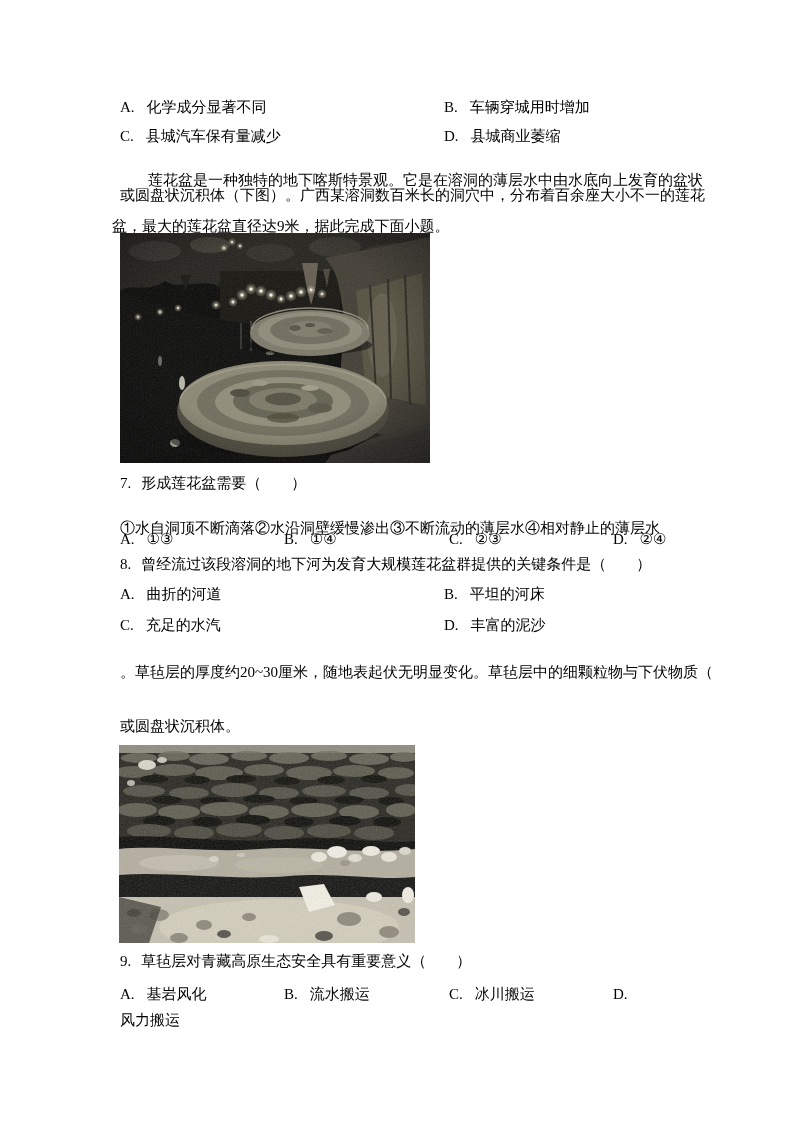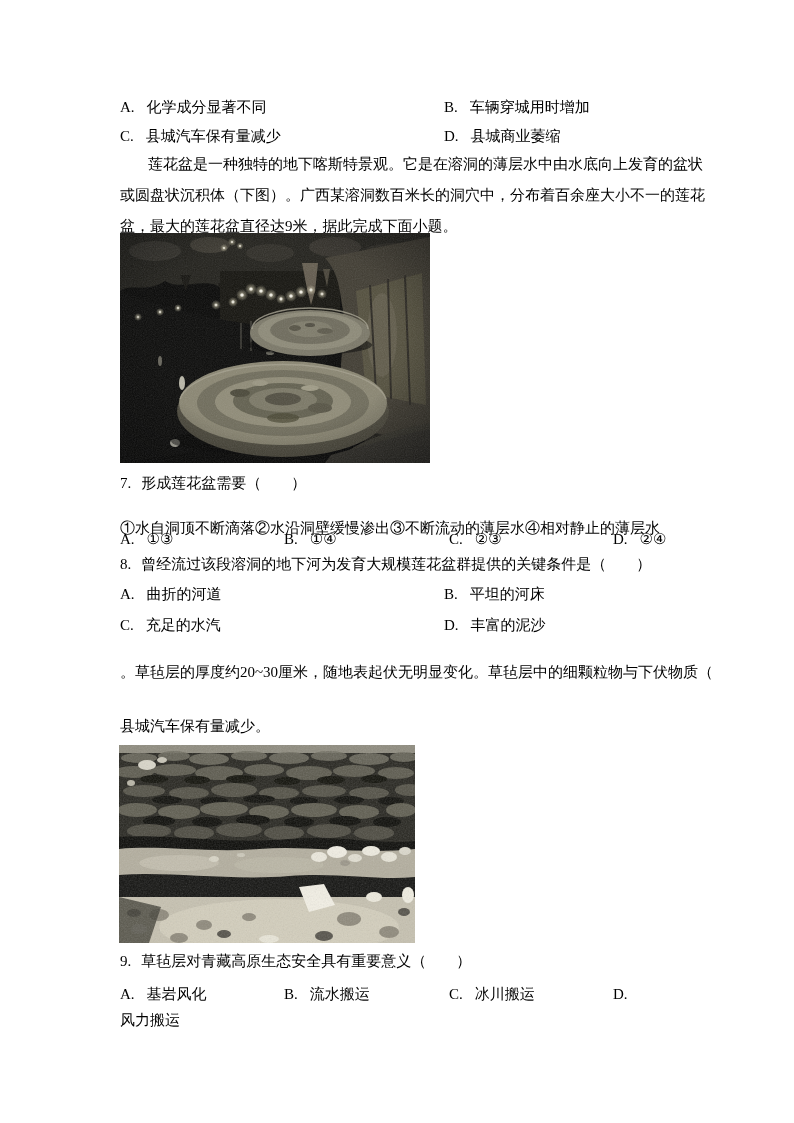--- a/index.html
+++ b/index.html
@@ -36,23 +36,23 @@
   </div>
   <div class="line opt" style="top:128px;left:120px;">
     <span class="lbl">C.</span>
     <span>县城汽车保有量减少</span>
   </div>
   <div class="line opt" style="top:128px;left:444px;">
     <span class="lbl">D.</span>
     <span>县城商业萎缩</span>
   </div>
 
-  <div class="line" style="top:156px;left:148px;font-family:Liberation Serif, serif;">莲花盆是一种独特的地下喀斯特景观。它是在溶洞的薄层水中由水底向上发育的盆状</div>
+  <div class="line" style="top:172px;left:148px;font-family:Liberation Serif, serif;">莲花盆是一种独特的地下喀斯特景观。它是在溶洞的薄层水中由水底向上发育的盆状</div>
   <div class="line" style="top:187px;left:120px;">或圆盘状沉积体（下图）。广西某溶洞数百米长的洞穴中，分布着百余座大小不一的莲花</div>
-  <div class="line" style="top:218px;left:120px;">盆，最大的莲花盆直径达9米，据此完成下面小题。</div>
+  <div class="line" style="top:218px;left:112px;">盆，最大的莲花盆直径达9米，据此完成下面小题。</div>
 
   <div class="photo" style="top:233px;left:120px;width:310px;height:230px;">
     <svg width="310" height="230" viewBox="0 0 310 230" xmlns="http://www.w3.org/2000/svg">
       <defs>
         <radialGradient id="glow" cx="50%" cy="50%" r="50%">
           <stop offset="0%" stop-color="#fffbe8" stop-opacity="0.95"></stop>
           <stop offset="40%" stop-color="#d8d2b4" stop-opacity="0.45"></stop>
           <stop offset="100%" stop-color="#d8d2b4" stop-opacity="0"></stop>
         </radialGradient>
         <radialGradient id="vig" cx="50%" cy="45%" r="75%">
@@ -240,21 +240,21 @@
   <div class="line opt" style="top:617px;left:120px;">
     <span class="lbl">C.</span>
     <span>充足的水汽</span>
   </div>
   <div class="line opt" style="top:617px;left:444px;">
     <span class="lbl">D.</span>
     <span>丰富的泥沙</span>
   </div>
 
   <div class="line" style="top:664px;left:120px;">。草毡层的厚度约20~30厘米，随地表起伏无明显变化。草毡层中的细颗粒物与下伏物质（</div>
-  <div class="line" style="top:718px;left:120px;">县城汽车保有量减少。</div>
+  <div class="line" style="top:718px;left:120px;">或圆盘状沉积体。</div>
 
   <div class="photo" style="top:745px;left:119px;width:296px;height:198px;">
     <svg width="296" height="198" viewBox="0 0 296 198" xmlns="http://www.w3.org/2000/svg">
       <defs>
         <filter id="grain2" x="0" y="0" width="100%" height="100%">
           <feTurbulence type="fractalNoise" baseFrequency="0.7" numOctaves="3" stitchTiles="stitch"></feTurbulence>
           <feColorMatrix type="saturate" values="0"></feColorMatrix>
         </filter>
       </defs>
       <rect width="296" height="198" fill="#8e8b7e"></rect>

